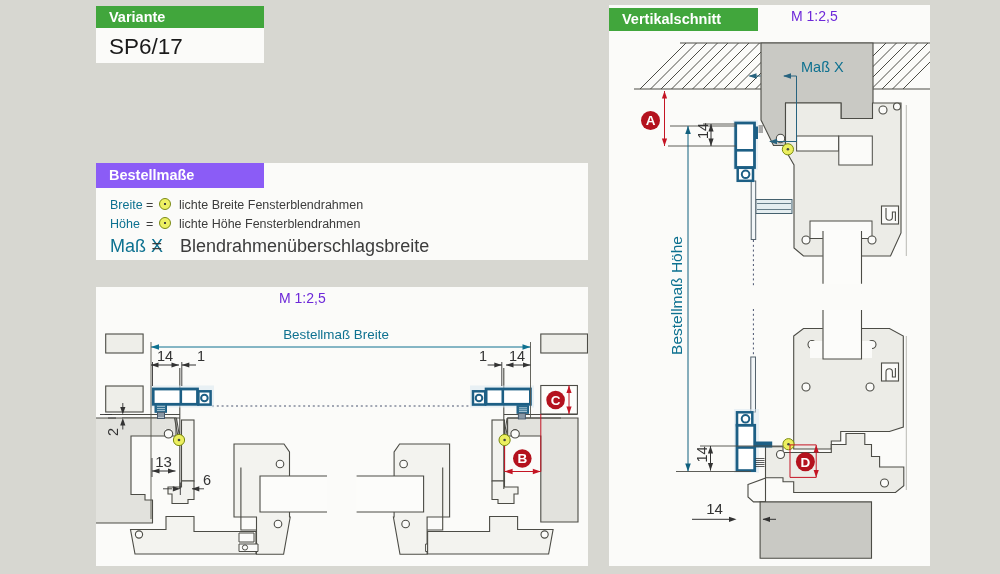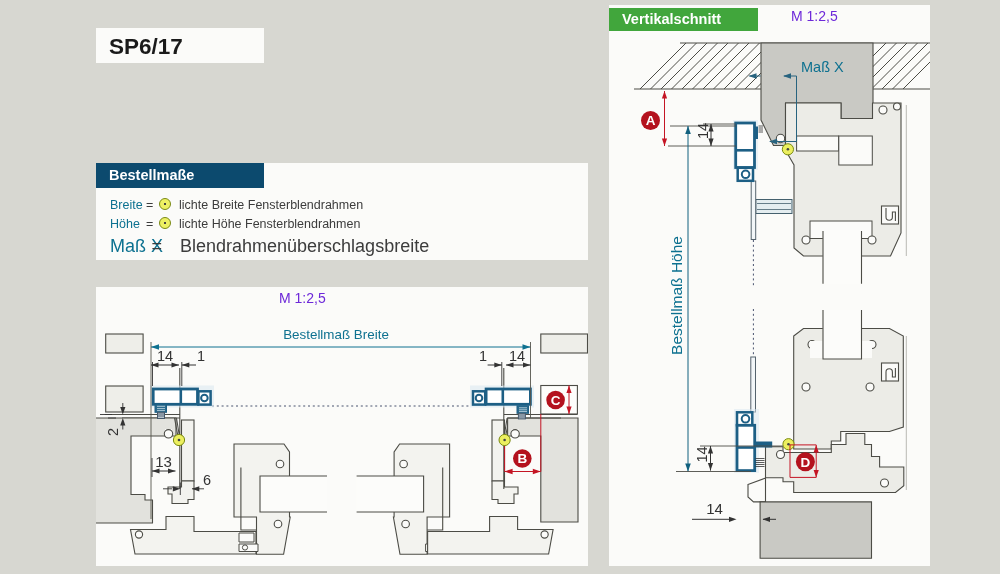--- a/index.html
+++ b/index.html
@@ -16,24 +16,25 @@
 <div id="page">
 
 <div class="panel" style="left:96px;top:28px;width:168px;height:35px"></div>
 
 <div class="panel" style="left:96px;top:163px;width:492px;height:97px"></div>
 
 <div class="panel" style="left:96px;top:287px;width:492px;height:279px"></div>
 
 <div class="panel" style="left:609px;top:5px;width:321px;height:561px"></div>
 
-
-<div style="position:absolute;left:109px;top:28px;width:160px;height:35px;line-height:38px;font-weight:bold;font-size:22.5px;color:#1a1a1a">SP6/17</div>
-
-<div class="bar" style="left:96px;top:163px;width:168px;height:25px;line-height:25px;background:#0c4a6e">Bestellmaße</div>
+<div class="bar green" style="left:96px;top:6px;width:168px;height:22px;line-height:22px">Variante</div>
+
+<div style="position:absolute;left:109px;top:28px;width:160px;height:35px;line-height:38px;font-weight:normal;font-size:22.5px;color:#1a1a1a">SP6/17</div>
+
+<div class="bar" style="left:96px;top:163px;width:168px;height:25px;line-height:25px;background:#8b5cf6">Bestellmaße</div>
 
 <div style="position:absolute;left:110px;top:198px;font-size:12.5px;white-space:nowrap;color:#3c3c3c"><span style="color:#0c7190;display:inline-block;width:36px">Breite</span><span style="display:inline-block;width:13px">=</span><span style="display:inline-block;width:10px;height:10px;border-radius:50%;border:1px solid #7a8a10;background:radial-gradient(circle,#444 0 1.2px,#edf063 1.4px);vertical-align:-1px"></span><span style="margin-left:8px">lichte Breite Fensterblendrahmen</span></div>
 
 <div style="position:absolute;left:110px;top:217px;font-size:12.5px;white-space:nowrap;color:#3c3c3c"><span style="color:#0c7190;display:inline-block;width:36px">Höhe</span><span style="display:inline-block;width:13px">=</span><span style="display:inline-block;width:10px;height:10px;border-radius:50%;border:1px solid #7a8a10;background:radial-gradient(circle,#444 0 1.2px,#edf063 1.4px);vertical-align:-1px"></span><span style="margin-left:8px">lichte Höhe Fensterblendrahmen</span></div>
 
 <div style="position:absolute;left:110px;top:236px;font-size:18px;white-space:nowrap;color:#3c3c3c"><span style="color:#0c7190;display:inline-block;width:41.5px">Maß X</span><span style="display:inline-block;width:28.5px">=</span><span>Blendrahmenüberschlagsbreite</span></div>
 
 
 <div class="mlabel" style="left:279px;top:290px">M 1:2,5</div>
 

